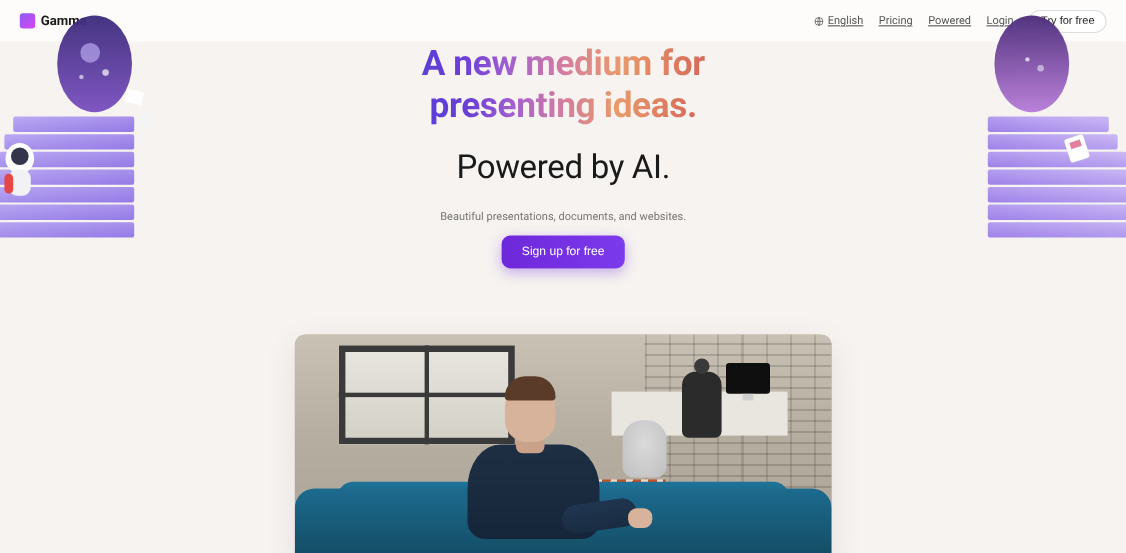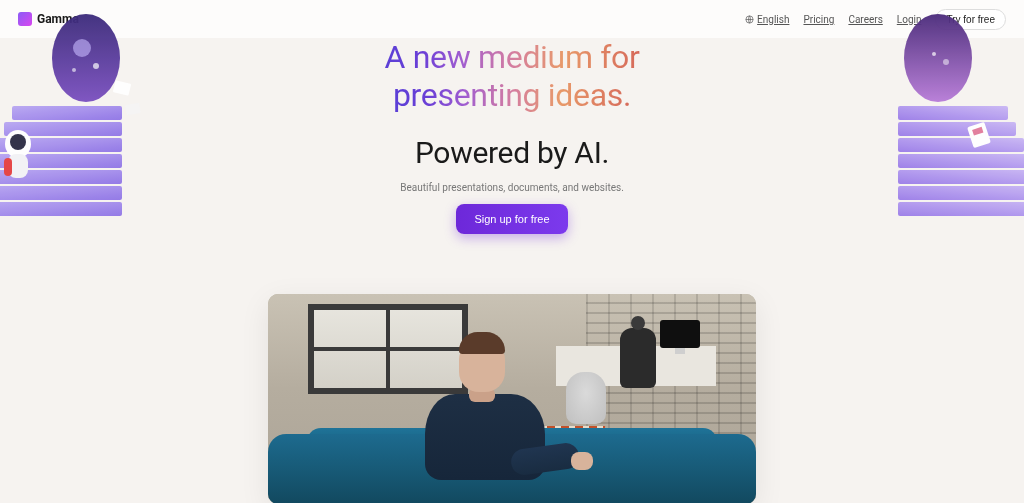--- a/index.html
+++ b/index.html
@@ -53,42 +53,42 @@
       color: #222;
       cursor: pointer;
     }
     .hero {
       text-align: center;
       padding-top: 0;
       position: relative;
     }
     .headline {
       font-size: 32px;
-      font-weight: 400;
+      font-weight: 700;
       line-height: 1.2;
       letter-spacing: -0.01em;
     }
     .gradient-text {
       background: linear-gradient(90deg, #5b3fd6 0%, #6b3fd6 15%, #a05dd0 30%, #d47da0 50%, #e89a6a 70%, #d66a5a 100%);
       -webkit-background-clip: text;
       background-clip: text;
       -webkit-text-fill-color: transparent;
       color: transparent;
     }
     .subhead {
       font-size: 30px;
       font-weight: 400;
       color: #1a1a1a;
       margin-top: 20px;
       letter-spacing: -0.01em;
     }
     .desc {
       font-size: 10px;
       color: #777;
-      margin-top: 10px;
+      margin-top: 20px;
       line-height: 1.6;
     }
     .cta {
       display: inline-block;
       margin-top: 8px;
       background: linear-gradient(90deg, #6d28d9, #7c3aed);
       border: none;
       color: #fff;
       font-size: 11px;
       font-weight: 500;
@@ -277,21 +277,21 @@
   </a>
   <nav class="nav">
     <span class="nav-item lang">
       <svg class="globe" viewBox="0 0 16 16" fill="none" stroke="#555" stroke-width="1.2">
         <circle cx="8" cy="8" r="6.4"></circle>
           <path d="M1.6 8h12.8M8 1.6c2.2 2 2.2 10.8 0 12.8M8 1.6c-2.2 2-2.2 10.8 0 12.8"></path>
       </svg>
       <span>English</span>
     </span>
     <span class="nav-item">Pricing</span>
-    <span class="nav-item">Careers</span>
+    <span class="nav-item">Powered</span>
     <span class="nav-item">Login</span>
     <button class="try-btn">Try for free</button>
   </nav>
 </header>
 
 <main class="hero">
   <h1 class="headline">
     <span class="gradient-text">A new medium for</span><br>
     <span class="gradient-text">presenting ideas.</span>
   </h1>

